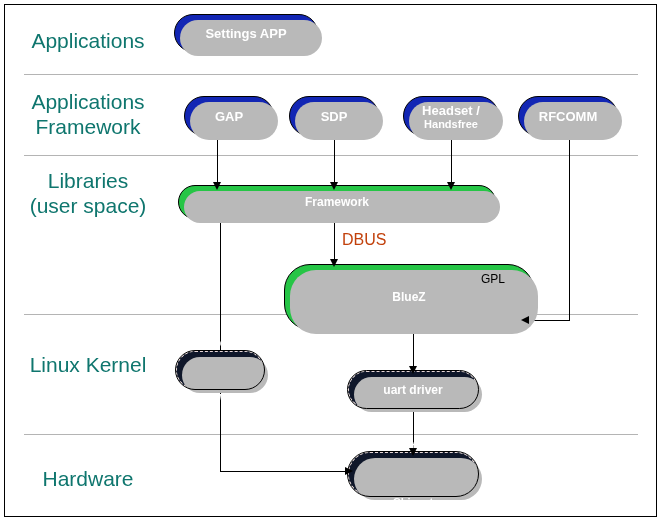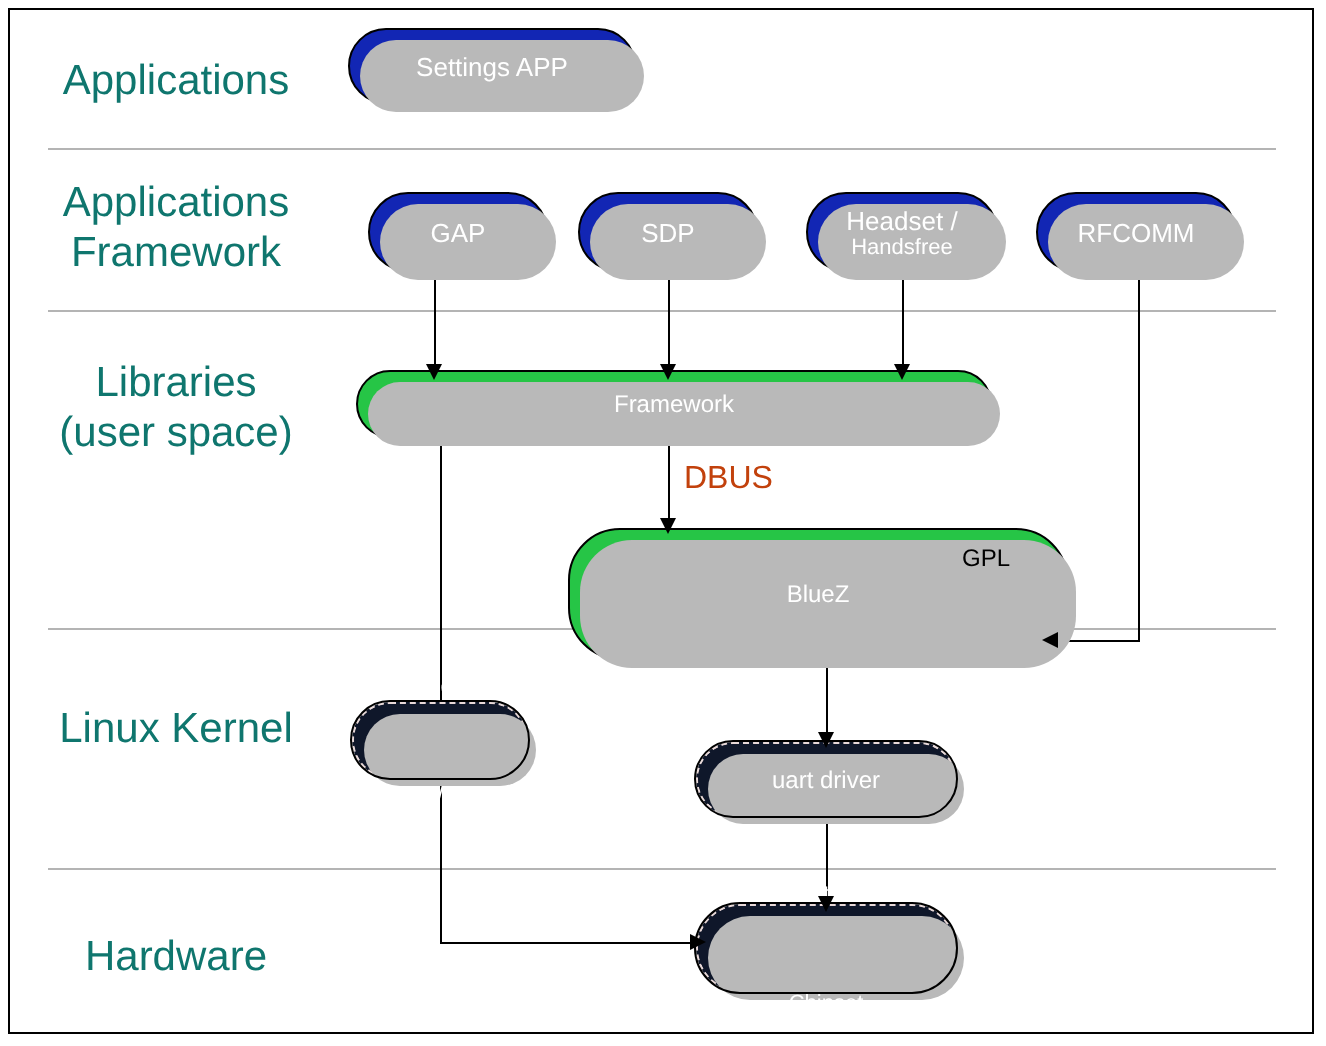--- a/index.html
+++ b/index.html
@@ -42,20 +42,21 @@
   .node{
     position:absolute;
     box-sizing:border-box;
     display:flex;
     flex-direction:column;
     align-items:center;
     justify-content:center;
     text-align:center;
     color:#ffffff;
     z-index:5;
+    font-weight:bold;
   }
   .node .ln1{display:block;}
   .node .ln2{display:block;}
 
   
   .node::before{
     content:"";
     position:absolute;
     left:5px;top:5px;
     width:100%;height:100%;
@@ -153,21 +154,21 @@
   <div class="divider" style="left:24px;top:74px;width:614px;"></div>
   <div class="divider" style="left:24px;top:155px;width:614px;"></div>
   <div class="divider" style="left:24px;top:314px;width:614px;"></div>
   <div class="divider" style="left:24px;top:434px;width:614px;"></div>
 
   <div class="layer-label" style="left:8px;top:28px;width:160px;">Applications</div>
 
   <div class="layer-label" style="left:8px;top:89px;width:160px;">Applications
 Framework</div>
 
-  <div class="layer-label" style="left:8px;top:179px;width:160px;text-align:center;">Libraries
+  <div class="layer-label" style="left:8px;top:168px;width:160px;text-align:center;">Libraries
 (user space)</div>
 
   <div class="layer-label" style="left:8px;top:352px;width:160px;">Linux Kernel</div>
 
   <div class="layer-label" style="left:8px;top:466px;width:160px;">Hardware</div>
 
   <div class="vline" style="left:217px;top:136px;height:48px;"></div>
   <div class="arrow-down" style="left:212.5px;top:182px;"></div>
 
   <div class="vline" style="left:334px;top:136px;height:48px;"></div>

